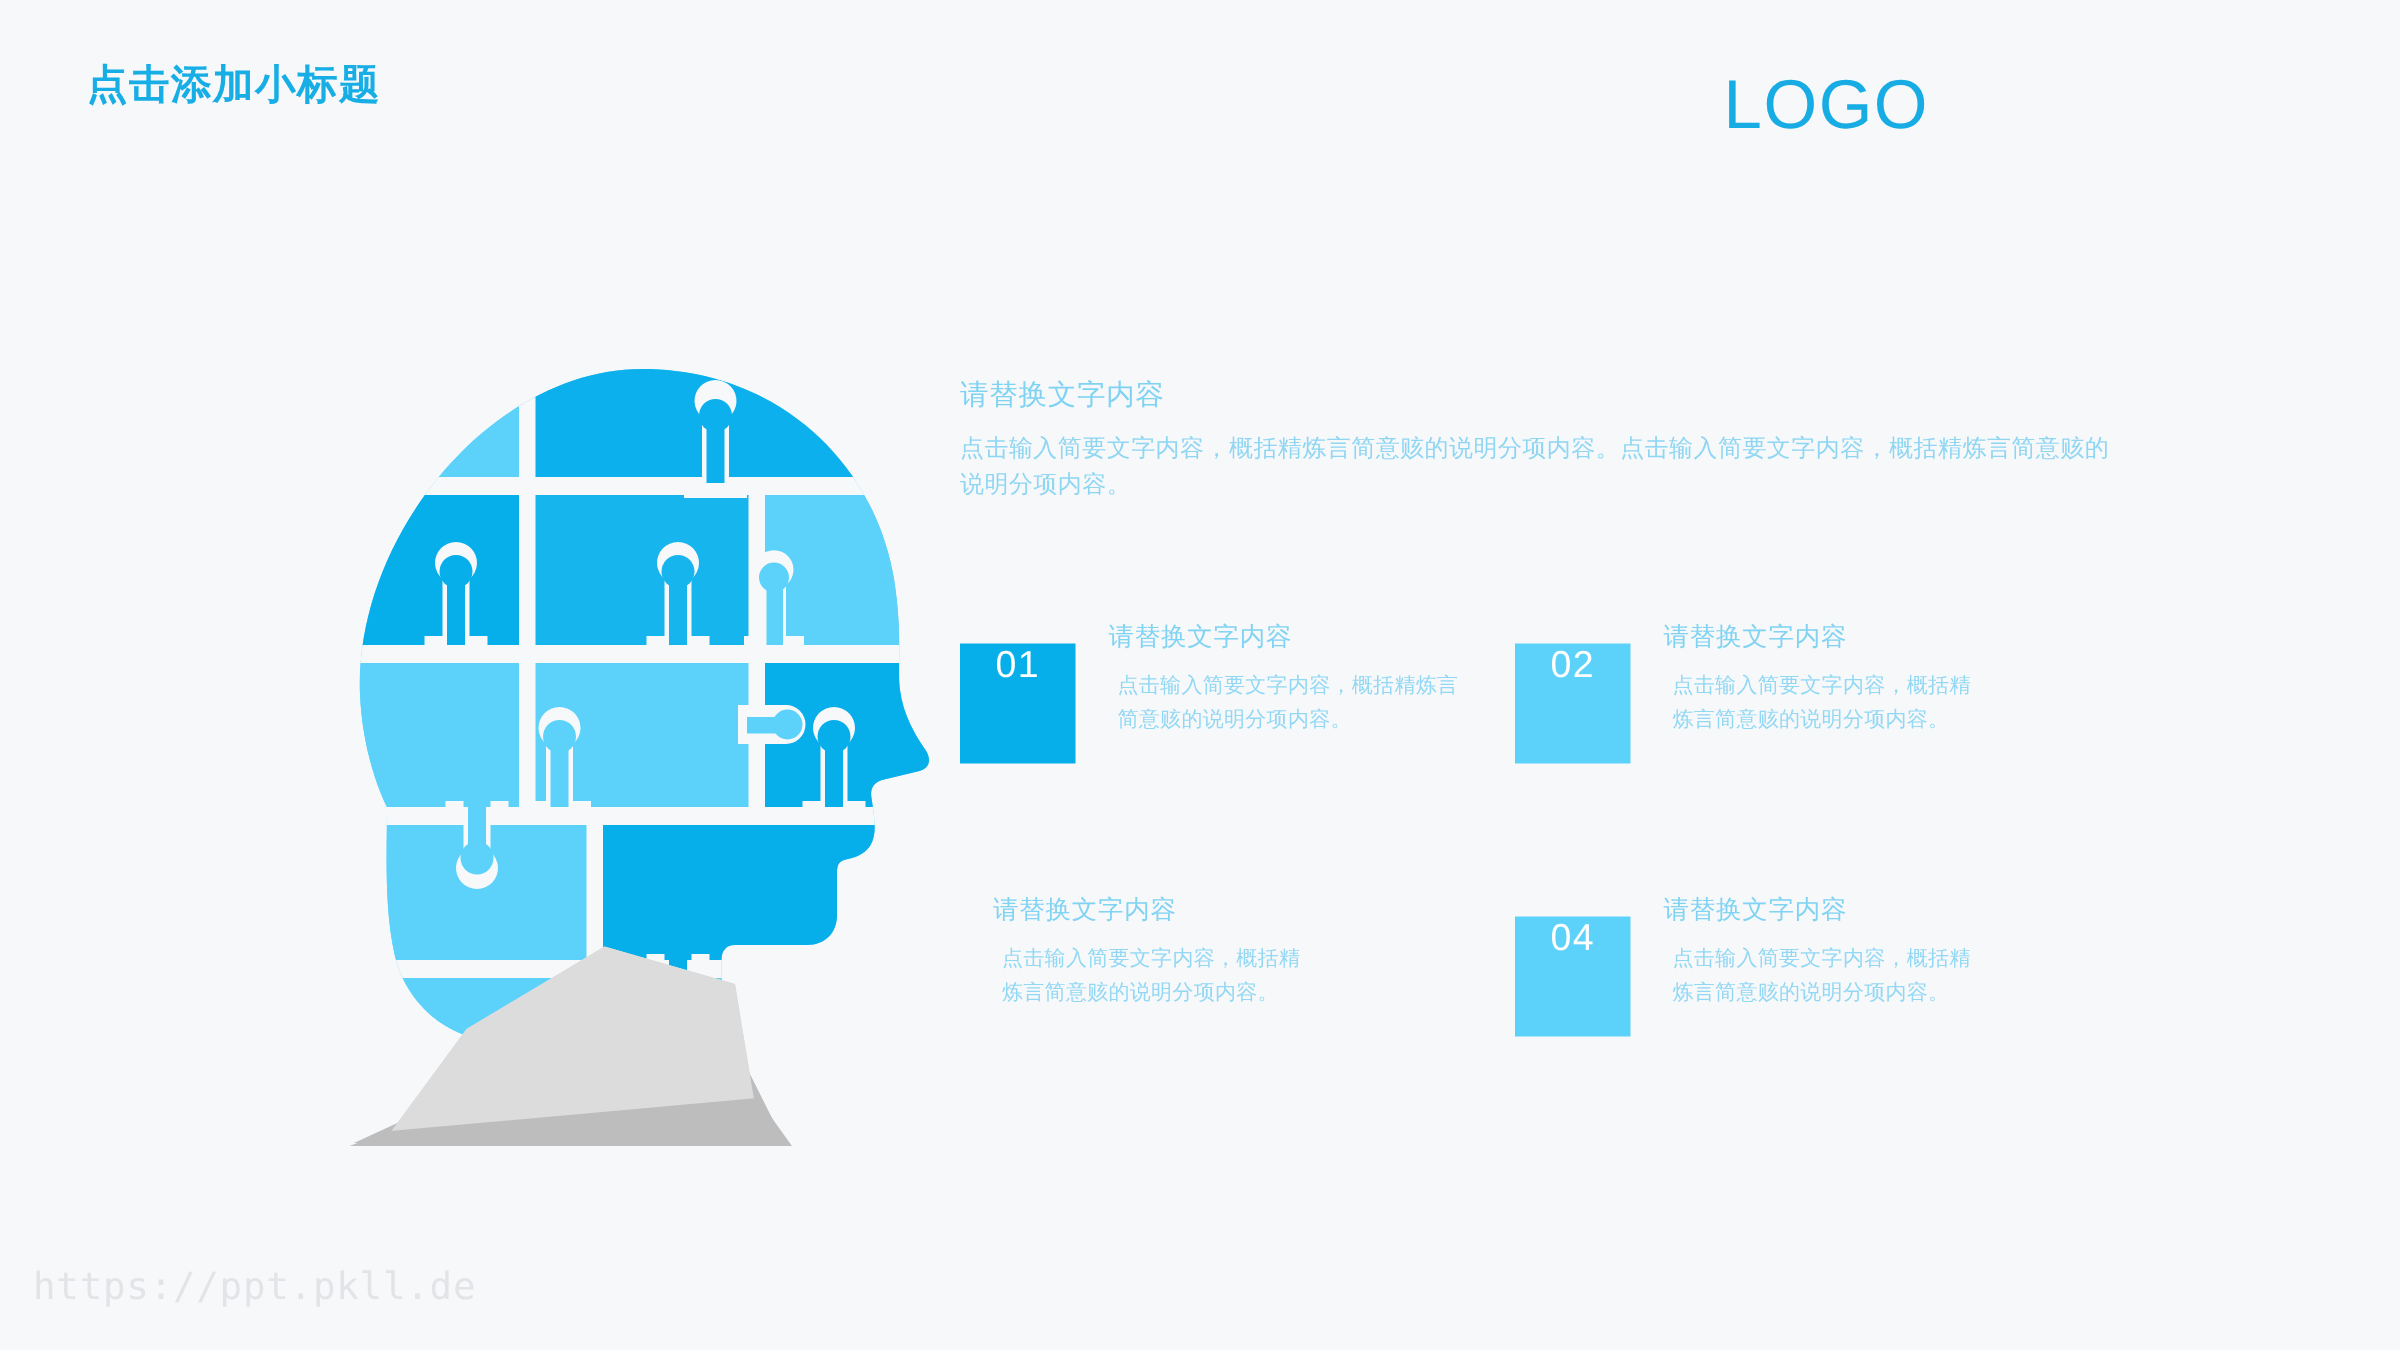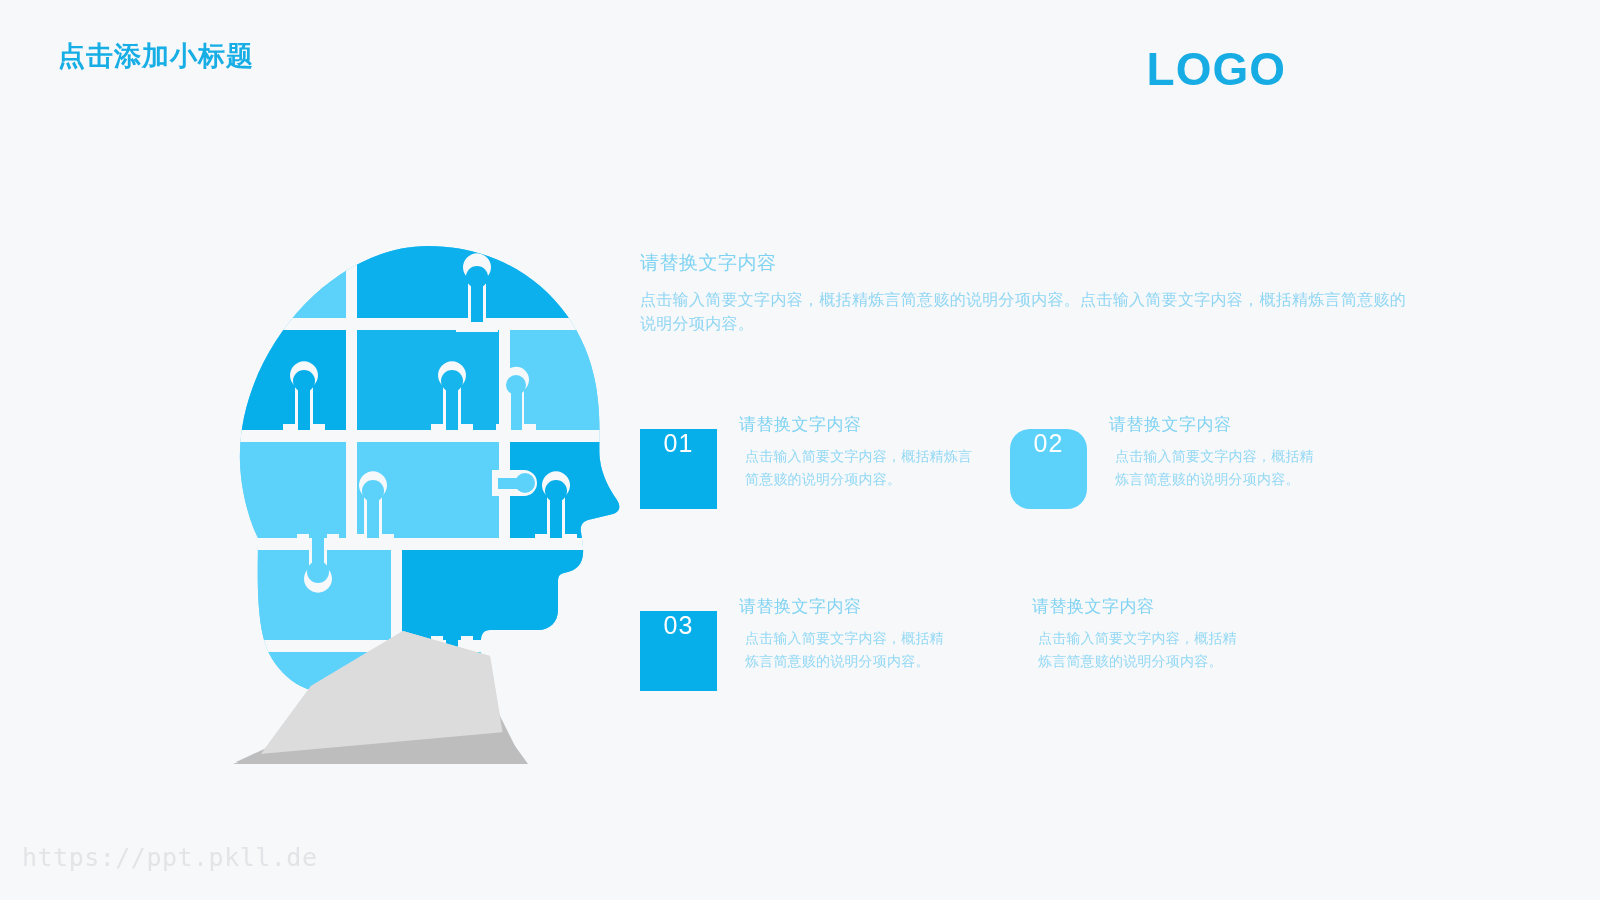--- a/index.html
+++ b/index.html
@@ -30,21 +30,21 @@
     font-weight: bold;
     color: #17AEE6;
     letter-spacing: 1px;
     white-space: nowrap;
   }
   #logo-text {
     position: absolute;
     right: 82px;
     top: 42px;
     font-size: 46px;
-    font-weight: 700;
+    font-weight: 400;
     color: #17ACE4;
     letter-spacing: 1px;
     white-space: nowrap;
   }
 
   
   #puzzle-head-illustration {
     position: absolute;
     left: 228px;
     top: 238px;
@@ -288,44 +288,44 @@
       <div class="card-number-box" style="background:#06AEEA;">
         <span>01</span>
       </div>
       <div class="card-text">
         <div class="card-heading">请替换文字内容</div>
         <div class="card-body">点击输入简要文字内容，概括精炼言简意赅的说明分项内容。</div>
       </div>
     </div>
 
     <div class="info-card card-right">
-      <div class="card-number-box" style="background:#5CD2FB;border-radius:20px;">
+      <div class="card-number-box" style="background:#5CD2FB;">
         <span>02</span>
       </div>
       <div class="card-text narrow">
         <div class="card-heading">请替换文字内容</div>
         <div class="card-body">点击输入简要文字内容，概括精炼言简意赅的说明分项内容。</div>
       </div>
     </div>
 
   </div>
 
   <div class="card-row row-two">
 
     <div class="info-card">
-      <div class="card-number-box" style="background:#06AEEA;">
-        <span>03</span>
-      </div>
       <div class="card-text narrow">
         <div class="card-heading">请替换文字内容</div>
         <div class="card-body">点击输入简要文字内容，概括精炼言简意赅的说明分项内容。</div>
       </div>
     </div>
 
     <div class="info-card card-right">
+      <div class="card-number-box" style="background:#5CD2FB;">
+        <span>04</span>
+      </div>
       <div class="card-text narrow">
         <div class="card-heading">请替换文字内容</div>
         <div class="card-body">点击输入简要文字内容，概括精炼言简意赅的说明分项内容。</div>
       </div>
     </div>
 
   </div>
 </div>
 
 <div id="footer-watermark">https://ppt.pkll.de</div>

